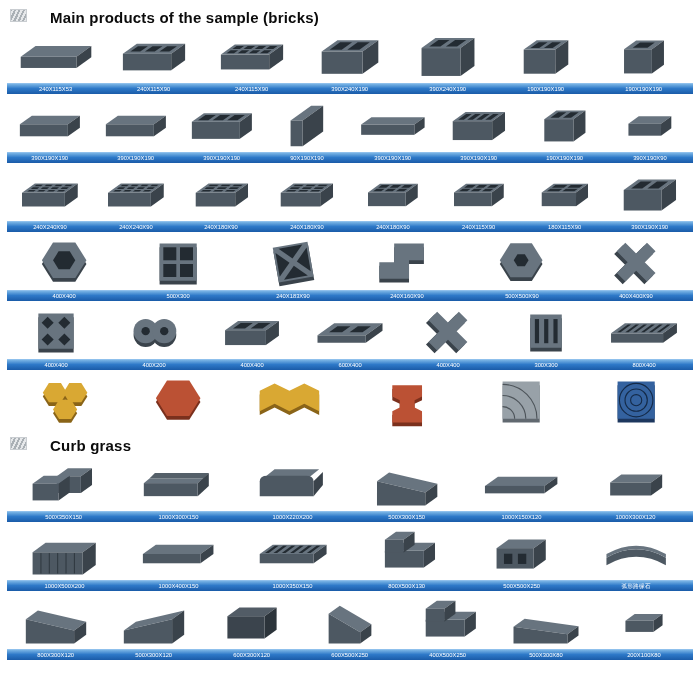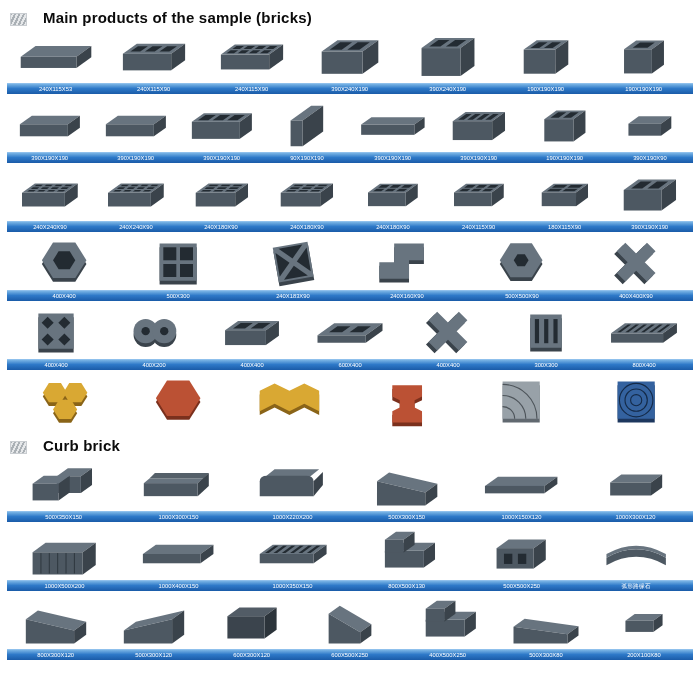--- a/index.html
+++ b/index.html
@@ -2,21 +2,21 @@
 <html style="--strip-top: #79b4e5; --strip-mid: #2e79c8; --strip-bottom: #1a5ba8; --label-color: #ffffff; --header-color: #0b0b0b;"><head>
 <meta charset="utf-8">
 <style>
   html,body{margin:0;padding:0;}
   body{
     width:700px;height:700px;overflow:hidden;
     background:#ffffff;
     font-family:"Liberation Sans", sans-serif;
   }
   .sec{margin-top:2px;}
-  .sec-header{display:flex;align-items:flex-end;gap:16px;margin:9px 0 5px 10px;}
+  .sec-header{display:flex;align-items:flex-start;gap:23px;margin:9px 0 5px 10px;}
   .hatch-icon{
     width:17px;height:13px;flex:0 0 auto;
     background:repeating-linear-gradient(115deg,#aab0b5 0 2px,#e6e8ea 2px 4px);
     box-shadow:inset 0 0 0 1px #c9cdd1;
   }
   .sec-title{font-size:15px;font-weight:700;color:var(--header-color,#0b0b0b);letter-spacing:.2px;}
   .prod-row{display:flex;padding:0 7px;margin-bottom:6px;}
   .cell{flex:1 1 0;min-width:0;display:flex;flex-direction:column;}
   .prod-img{height:52px;}
   .prod-img svg{width:100%;height:52px;display:block;}
@@ -655,21 +655,21 @@
               <circle cx="50" cy="26" r="12" fill="none" stroke="#142a48" stroke-width="1.2"></circle>
               <circle cx="50" cy="26" r="18" fill="none" stroke="#142a48" stroke-width="1.2"></circle>
             </svg>
           </div>
         </div>
       </div>
     </div>
     <div class="sec">
       <div class="sec-header">
         <div class="hatch-icon"></div>
-        <div class="sec-title">Curb brick</div>
+        <div class="sec-title">Curb grass</div>
       </div>
       <div class="prod-row">
         <div class="cell">
           <div class="prod-img">
             <svg viewBox="0 0 100 56" preserveAspectRatio="xMidYMid meet">
               <polygon points="42,18.6 68,18.6 80,10 54,10" fill="#68747f"></polygon>
               <polygon points="68,18.6 80,10 80,28 68,36.6" fill="#3a434b"></polygon>
               <rect x="42" y="18.6" width="26" height="18" fill="#4d5862"></rect>
               <polygon points="16,26.6 44,26.6 56,18 28,18" fill="#68747f"></polygon>
               <polygon points="44,26.6 56,18 56,36 44,44.6" fill="#3a434b"></polygon>

